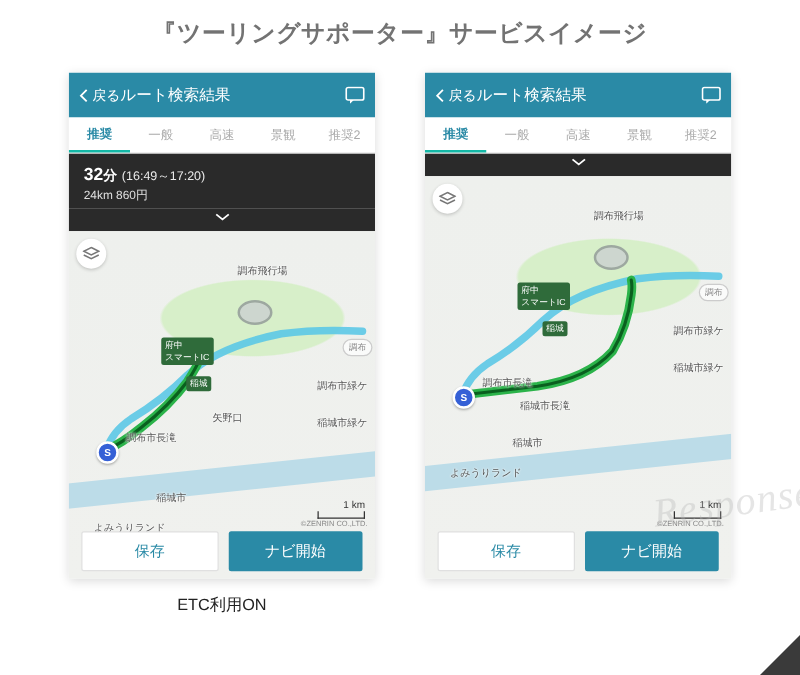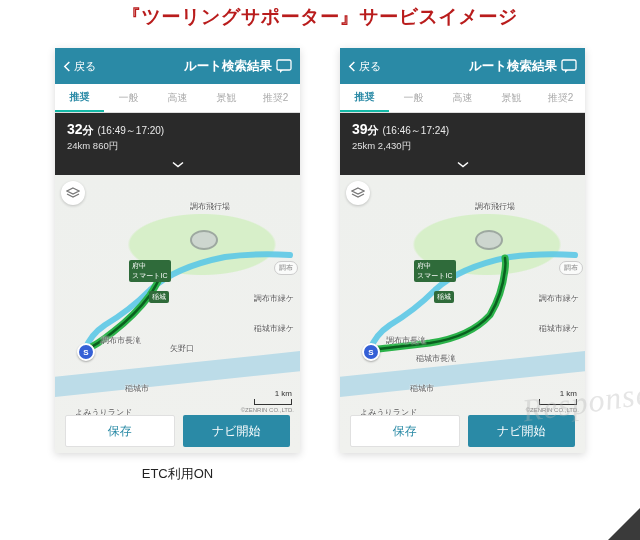--- a/index.html
+++ b/index.html
@@ -8,22 +8,22 @@
     font-family: "Hiragino Sans", "Meiryo", sans-serif;
     width: 640px;
     height: 540px;
     position: relative;
     overflow: hidden;
   }
   .page-title {
     text-align: center;
     font-size: 19px;
     font-weight: 600;
-    color: #b91c1c;
-    padding: 4px 0 18px;
+    color: #737373;
+    padding: 14px 0 18px;
     letter-spacing: 0.5px;
   }
   .phones {
     display: flex;
     justify-content: center;
     gap: 40px;
     padding: 0 20px;
   }
   .phone {
     width: 245px;
@@ -45,23 +45,23 @@
     font-size: 12px;
   }
   .back {
     display: flex;
     align-items: center;
     gap: 2px;
     font-size: 11px;
   }
   .topbar-title {
     flex: 1;
-    text-align: right;
+    text-align: left;
     font-size: 12.5px;
-    font-weight: 700;
+    font-weight: 400;
     padding-right: 4px;
   }
   .chat-icon svg { display: block; }
   .tabs {
     display: flex;
     background: #fff;
     border-bottom: 1px solid #ddd;
     height: 28px;
   }
   .tab {
@@ -330,21 +330,21 @@
             </svg>
         </div>
         <div class="pin s" style="left:22px;top:168px">S</div>
         <div class="map-label" style="left:135px;top:26px">調布飛行場</div>
         <div class="exit-label" style="left:74px;top:85px">府中<br>スマートIC</div>
         <div class="exit-label" style="left:94px;top:116px">稲城</div>
         <div class="map-pill" style="right:2px;top:86px">調布</div>
         <div class="map-label" style="right:6px;top:118px">調布市緑ケ</div>
         <div class="map-label" style="right:6px;top:148px">稲城市緑ケ</div>
         <div class="map-label" style="left:46px;top:160px">調布市長滝</div>
-        <div class="map-label" style="left:115px;top:168px">矢野口</div>
+        <div class="map-label" style="left:115px;top:144px">矢野口</div>
         <div class="map-label" style="left:70px;top:208px">稲城市</div>
         <div class="map-label" style="left:20px;top:232px">よみうりランド</div>
         <div class="scale">
           <span>1 km</span>
             <div class="scale-bar"></div>
         </div>
         <div class="copyright">©ZENRIN CO.,LTD.</div>
         <div class="bottom-btns">
           <div class="btn save">保存</div>
           <div class="btn start">ナビ開始</div>
@@ -370,27 +370,20 @@
               <path d="M4 11 L4 14 L7 11" fill="#fff"></path>
             </svg>
         </div>
       </div>
       <div class="tabs">
         <div class="tab active">推奨</div>
         <div class="tab">一般</div>
         <div class="tab">高速</div>
         <div class="tab">景観</div>
         <div class="tab">推奨2</div>
-      </div>
-      <div class="info">
-        <div class="info-time">
-          <span>39</span><span style="font-size:11px">分</span>
-          <span class="range">(16:46～17:24)</span>
-        </div>
-        <div class="info-dist">25km  2,430円</div>
       </div>
       <div class="info-chevron">
         <svg width="14" height="9" viewBox="0 0 14 8">
             <path d="M2 2 L7 6 L12 2" stroke="#fff" stroke-width="1.5" fill="none"></path>
           </svg>
       </div>
       <div class="map">
         <div class="land"></div>
         <div class="stadium" style="left:135px;top:55px"></div>
         <div class="river"></div>

